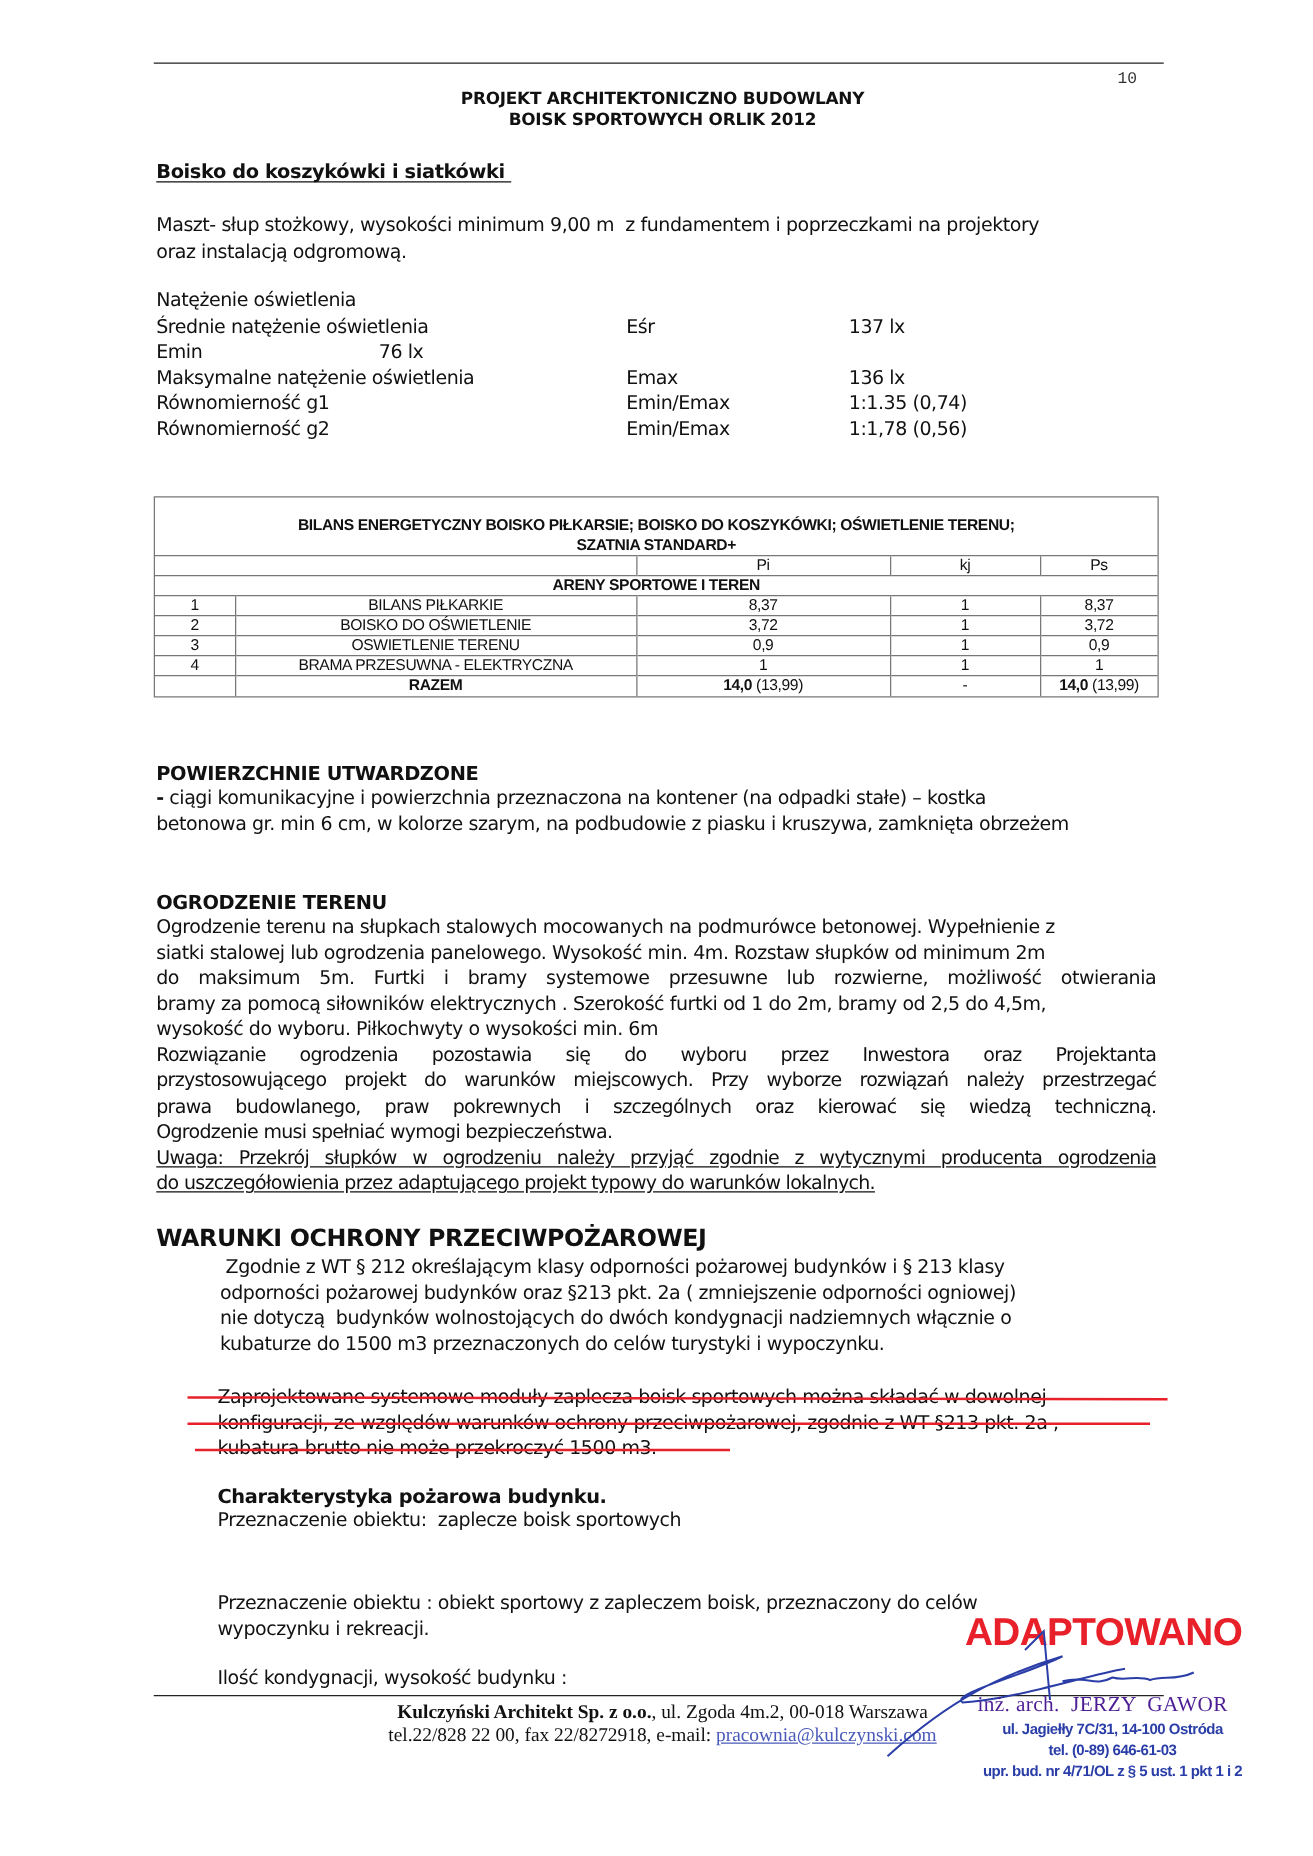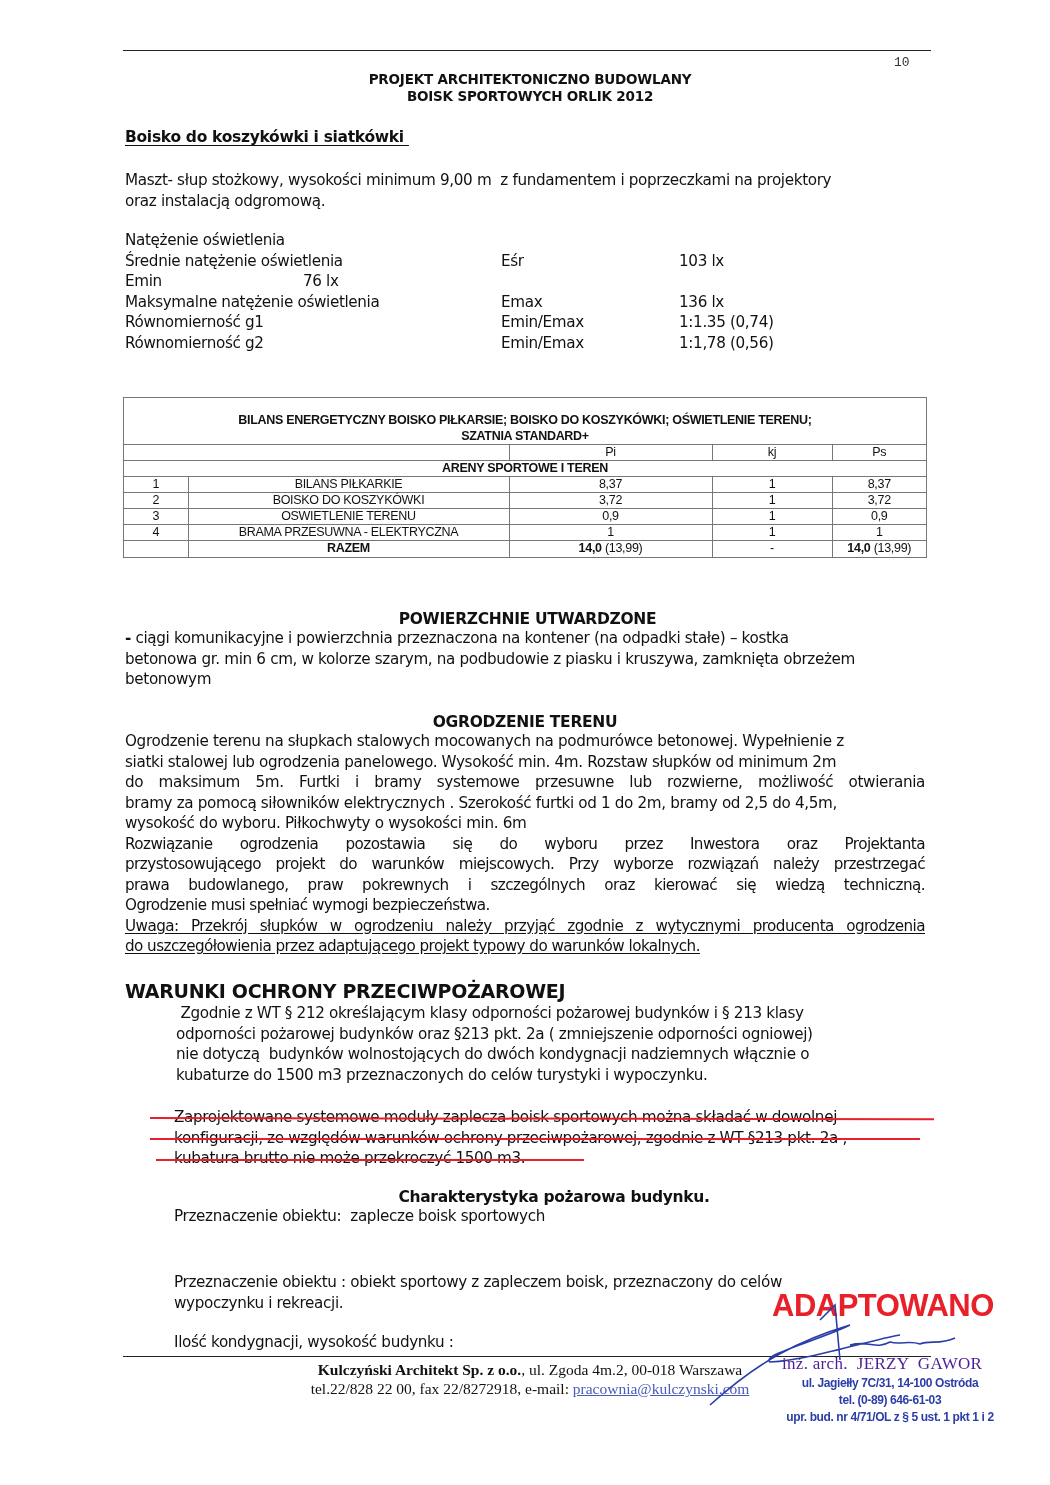--- a/index.html
+++ b/index.html
@@ -4,21 +4,21 @@
   <style>
     * { box-sizing: border-box; margin: 0; padding: 0; }
     html, body { width: 1050px; height: 1485px; background: #ffffff; }
     body { position: relative; overflow: hidden; color: #111; font-family: "DejaVu Sans", sans-serif; }
     .abs { position: absolute; }
     .rule { position: absolute; height: 1px; background: #222; }
     .pagenum { font-family: Liberation Mono, monospace; font-size: 13px; color: #333; }
     .hdr { left: 120px; width: 820px; text-align: center; font-weight: bold; font-size: 13.5px; line-height: 17px; letter-spacing: -0.2px; }
     .body-txt { font-size: 15.2px; line-height: 20.5px; letter-spacing: -0.35px; }
     .h-under { font-weight: bold; font-size: 15.5px; text-decoration: underline; text-decoration-thickness: 1px; text-underline-offset: 3px; letter-spacing: -0.3px; }
-    .h-bold { font-weight: bold; font-size: 15.5px; letter-spacing: -0.3px; text-align: center; }
+    .h-bold { font-weight: bold; font-size: 15.5px; letter-spacing: -0.3px; }
     .h-big { font-weight: bold; font-size: 19px; letter-spacing: -0.3px; }
     .lum-row { display: flex; }
     .lum-row .c1 { width: 376px; }
     .lum-row .c2 { width: 178px; }
     .justify { text-align: justify; text-align-last: left; }
     .underlined { text-decoration: underline; text-underline-offset: 2px; }
 
     
     .tbl-wrap { position: absolute; left: 123px; top: 397px; width: 804px; border: 1px solid #777; }
     .tbl-title { text-align: center; font-family: "Liberation Sans", sans-serif; font-weight: bold; font-size: 12.5px; line-height: 16px; padding-top: 14px; letter-spacing: -0.3px; }
@@ -54,21 +54,21 @@
 <div class="abs body-txt" style="left:125px; top:170px; width:800px;">
   <div style="white-space:pre;">Maszt- słup stożkowy, wysokości minimum 9,00 m  z fundamentem i poprzeczkami na projektory</div>
   <div>oraz instalacją odgromową.</div>
 </div>
 
 <div class="abs body-txt" style="left:125px; top:230px; width:800px;">
   <div>Natężenie oświetlenia</div>
   <div class="lum-row">
     <span class="c1">Średnie natężenie oświetlenia</span>
     <span class="c2">Eśr</span>
-    <span>103 lx</span>
+    <span>137 lx</span>
   </div>
   <div class="lum-row">
     <span class="c2">Emin</span>
     <span>76 lx</span>
   </div>
   <div class="lum-row">
     <span class="c1">Maksymalne natężenie oświetlenia</span>
     <span class="c2">Emax</span>
     <span>136 lx</span>
   </div>
@@ -109,21 +109,21 @@
     </tr>
     <tr>
       <td>1</td>
       <td>BILANS PIŁKARKIE</td>
       <td>8,37</td>
       <td>1</td>
       <td>8,37</td>
     </tr>
     <tr>
       <td>2</td>
-      <td>BOISKO DO KOSZYKÓWKI</td>
+      <td>BOISKO DO OŚWIETLENIE</td>
       <td>3,72</td>
       <td>1</td>
       <td>3,72</td>
     </tr>
     <tr>
       <td>3</td>
       <td>OSWIETLENIE TERENU</td>
       <td>0,9</td>
       <td>1</td>
       <td>0,9</td>
@@ -144,21 +144,20 @@
     </tr>
   </tbody>
     </table>
 </div>
 
 <div class="abs" style="left:125px; top:610px; width:805px;">
   <div class="h-bold">POWIERZCHNIE UTWARDZONE</div>
   <div class="body-txt">
     <div style="white-space:pre;"><b>-</b><span> ciągi komunikacyjne i powierzchnia przeznaczona na kontener (na odpadki stałe) – kostka</span></div>
     <div>betonowa gr. min 6 cm, w kolorze szarym, na podbudowie z piasku i kruszywa, zamknięta obrzeżem</div>
-    <div>betonowym</div>
   </div>
 </div>
 
 <div class="abs" style="left:125px; top:713px; width:800px;">
   <div class="h-bold">OGRODZENIE TERENU</div>
   <div class="body-txt">
     <div class="justify">Ogrodzenie terenu na słupkach stalowych mocowanych na podmurówce betonowej. Wypełnienie z</div>
     <div class="justify">siatki stalowej lub ogrodzenia panelowego. Wysokość min. 4m. Rozstaw słupków od minimum 2m</div>
     <div class="justify" style="text-align-last:justify;">do maksimum 5m. Furtki i bramy systemowe przesuwne lub rozwierne, możliwość otwierania</div>
     <div class="justify">bramy za pomocą siłowników elektrycznych . Szerokość furtki od 1 do 2m, bramy od 2,5 do 4,5m,</div>

